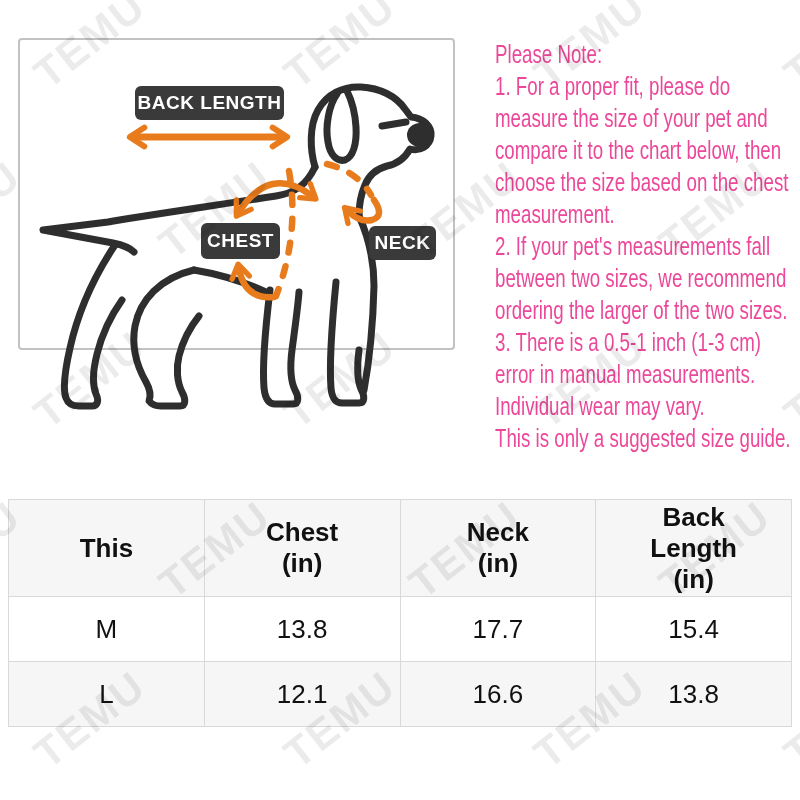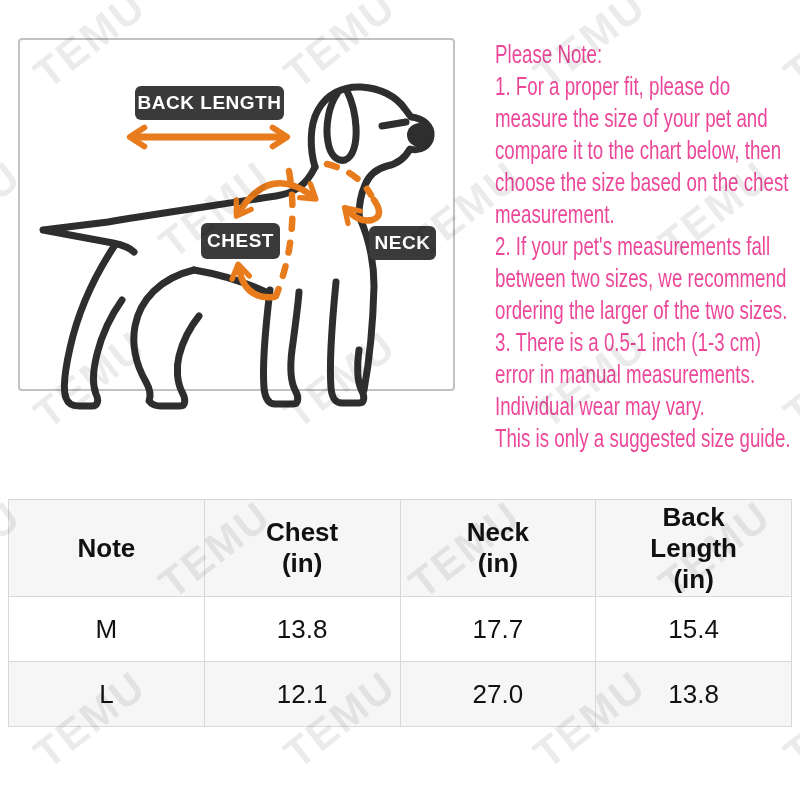--- a/index.html
+++ b/index.html
@@ -6,21 +6,21 @@
   .page{position:relative;width:800px;height:800px;background:#ffffff;overflow:hidden;
         font-family:"Liberation Sans","DejaVu Sans",sans-serif;}
 
   
   .watermark-layer{position:absolute;inset:0;pointer-events:none;z-index:30;}
   .watermark{position:absolute;font-weight:700;font-size:42px;letter-spacing:2px;
              color:rgba(0,0,0,0.08);transform:translate(-50%,-50%) rotate(-38deg);
              white-space:nowrap;}
 
   
-  .diagram-box{position:absolute;left:18px;top:38px;width:437px;height:353px;
+  .diagram-box{position:absolute;left:18px;top:38px;width:437px;height:312px;
                border:2px solid #c2c2c2;border-radius:4px;background:#fff;box-sizing:border-box;}
   .diagram-box svg{position:absolute;left:-2px;top:-2px;}
   .mlabel{position:absolute;background:#3a3a3a;color:#ffffff;font-weight:700;
           display:flex;align-items:center;justify-content:center;border-radius:6px;z-index:5;}
   .mlabel.back-length{left:115px;top:46px;width:149px;height:34px;font-size:19px;letter-spacing:.5px;}
   .mlabel.chest{left:181px;top:183px;width:79px;height:36px;font-size:19px;letter-spacing:.5px;}
   .mlabel.neck{left:349px;top:186px;width:67px;height:34px;font-size:19px;letter-spacing:.5px;}
 
   
   .notes{position:absolute;left:495px;top:38px;width:318px;color:#ec4899;}
@@ -100,37 +100,37 @@
       <div class="note-line">ordering the larger of the two sizes.</div>
       <div class="note-line">3. There is a 0.5-1 inch (1-3 cm)</div>
       <div class="note-line">error in manual measurements.</div>
       <div class="note-line">Individual wear may vary.</div>
       <div class="note-line">This is only a suggested size guide.</div>
     </div>
 
   <table class="size-table">
     <thead>
       <tr id="table-head-row">
-          <th>Note</th>
+          <th>This</th>
           <th>Chest<br>(in)</th>
           <th>Neck<br>(in)</th>
           <th>Back<br>Length<br>(in)</th>
         </tr>
     </thead>
     <tbody id="table-body">
         <tr>
           <td>M</td>
           <td>13.8</td>
           <td>17.7</td>
           <td>15.4</td>
         </tr>
         <tr class="alt">
           <td>L</td>
           <td>12.1</td>
-          <td>27.0</td>
+          <td>16.6</td>
           <td>13.8</td>
         </tr>
       </tbody>
   </table>
 
   <div class="watermark-layer" id="watermark-layer">
       <span class="watermark" style="left: 90px; top: 40px;">TEMU</span>
       <span class="watermark" style="left: 340px; top: 40px;">TEMU</span>
       <span class="watermark" style="left: 590px; top: 40px;">TEMU</span>
       <span class="watermark" style="left: 840px; top: 40px;">TEMU</span>

